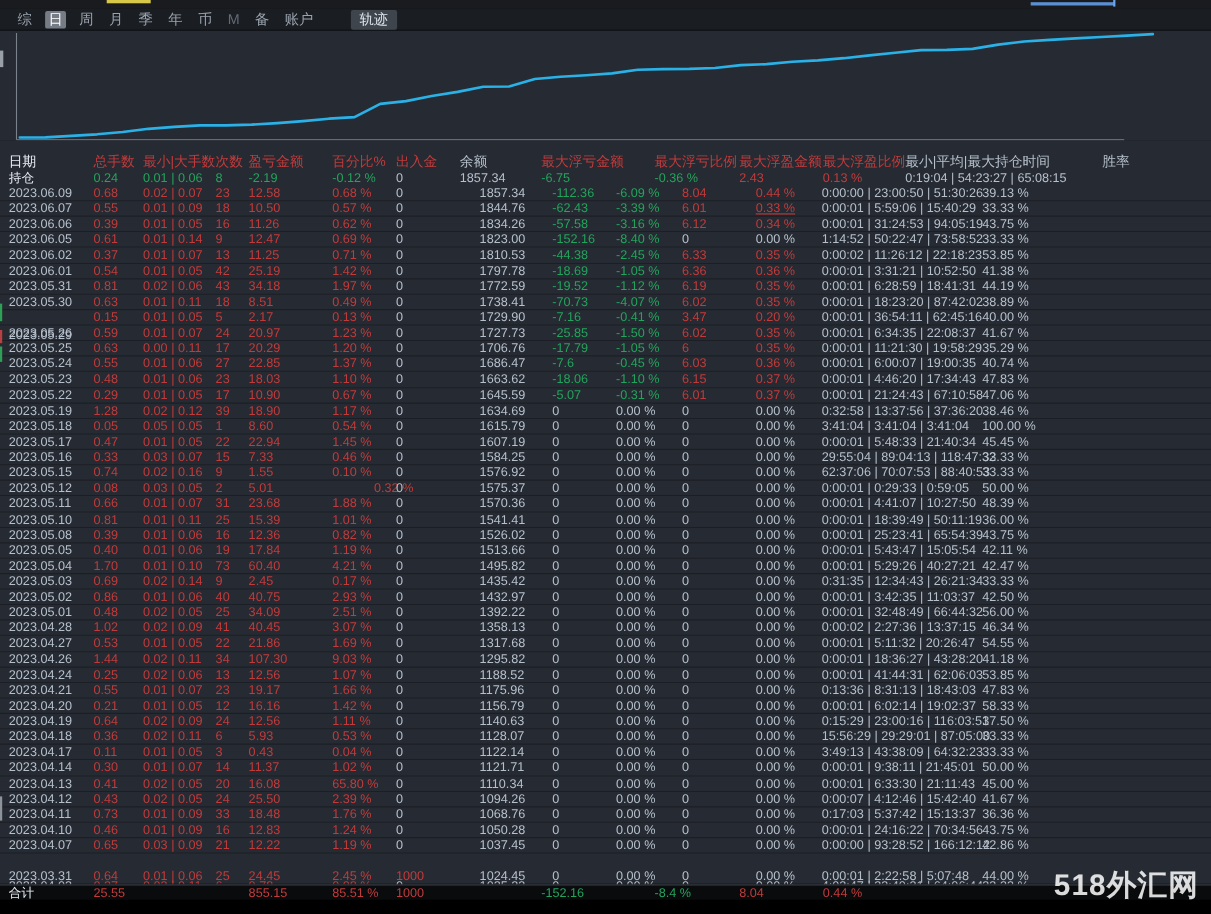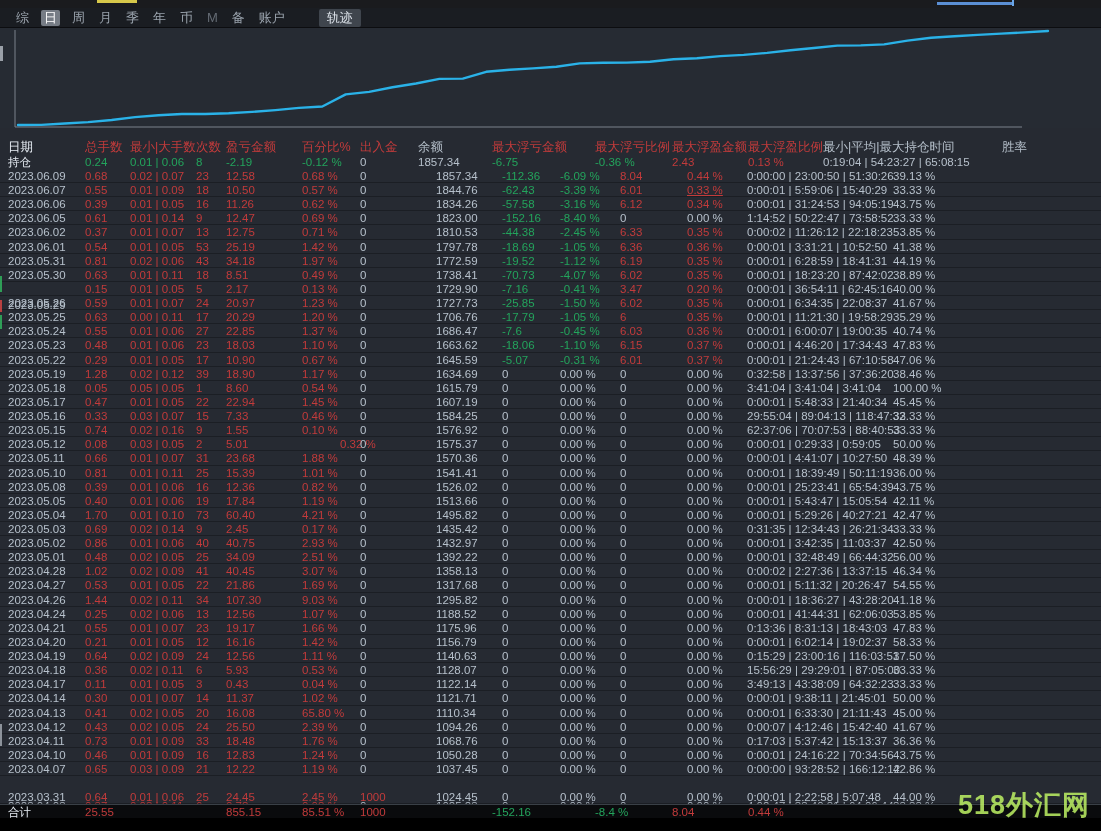--- a/index.html
+++ b/index.html
@@ -37,21 +37,21 @@
   .trow .cell{line-height:15px;}
   .c-head{color:#e8eef5;}
   .c-date{color:#b6c0cb;}
   .c-dim{color:#b6c0cb;}
   .c-red{color:#c23b3b;}
   .c-green{color:#23a45c;}
   .drow{border-bottom:1px solid rgba(0,0,0,0.28);box-sizing:border-box;}
   
   .footer-black{position:absolute;left:0;top:818px;width:1101px;height:13px;background:#000;}
   .watermark{position:absolute;left:958px;top:787px;font-size:27px;font-weight:bold;
-             color:#bef264;opacity:0.85;letter-spacing:1px;z-index:20;}
+             color:#ffffff;opacity:0.85;letter-spacing:1px;z-index:20;}
   
   .art{position:absolute;left:0;}
   .art-scroll{top:46px;width:3px;height:15px;background:#9aa0a8;}
   .art-g1{top:276px;width:2px;height:16px;background:#2f9e57;}
   .art-r1{top:300px;width:2px;height:12px;background:#b84040;}
   .art-g2{top:315px;width:2px;height:14px;background:#2f9e57;}
   .art-grey{top:724px;width:2px;height:22px;background:#8d939b;}
 </style>
 </head>
 <body>
@@ -184,36 +184,36 @@
           <span class="cell c-dim" style="left: 620px;">0</span>
           <span class="cell c-dim" style="left: 687px;">0.00 %</span>
           <span class="cell c-dim" style="left: 747px;">1:14:52 | 50:22:47 | 73:58:52</span>
           <span class="cell c-dim" style="left: 893px;">33.33 %</span>
         </div>
         <div class="drow" style="top: 97.48px; height: 14.12px;">
           <span class="cell c-date" style="left: 8px;">2023.06.02</span>
           <span class="cell c-red" style="left: 85px;">0.37</span>
           <span class="cell c-red" style="left: 130px;">0.01 | 0.07</span>
           <span class="cell c-red" style="left: 196px;">13</span>
-          <span class="cell c-red" style="left: 226px;">12.75</span>
+          <span class="cell c-red" style="left: 226px;">11.25</span>
           <span class="cell c-red" style="left: 302px;">0.71 %</span>
           <span class="cell c-dim" style="left: 360px;">0</span>
           <span class="cell c-dim" style="left: 436px;">1810.53</span>
           <span class="cell c-green" style="left: 502px;">-44.38</span>
           <span class="cell c-green" style="left: 560px;">-2.45 %</span>
           <span class="cell c-red" style="left: 620px;">6.33</span>
           <span class="cell c-red" style="left: 687px;">0.35 %</span>
           <span class="cell c-dim" style="left: 747px;">0:00:02 | 11:26:12 | 22:18:23</span>
           <span class="cell c-dim" style="left: 893px;">53.85 %</span>
         </div>
         <div class="drow" style="top: 111.6px; height: 14.12px;">
           <span class="cell c-date" style="left: 8px;">2023.06.01</span>
           <span class="cell c-red" style="left: 85px;">0.54</span>
           <span class="cell c-red" style="left: 130px;">0.01 | 0.05</span>
-          <span class="cell c-red" style="left: 196px;">53</span>
+          <span class="cell c-red" style="left: 196px;">42</span>
           <span class="cell c-red" style="left: 226px;">25.19</span>
           <span class="cell c-red" style="left: 302px;">1.42 %</span>
           <span class="cell c-dim" style="left: 360px;">0</span>
           <span class="cell c-dim" style="left: 436px;">1797.78</span>
           <span class="cell c-green" style="left: 502px;">-18.69</span>
           <span class="cell c-green" style="left: 560px;">-1.05 %</span>
           <span class="cell c-red" style="left: 620px;">6.36</span>
           <span class="cell c-red" style="left: 687px;">0.36 %</span>
           <span class="cell c-dim" style="left: 747px;">0:00:01 | 3:31:21 | 10:52:50</span>
           <span class="cell c-dim" style="left: 893px;">41.38 %</span>

